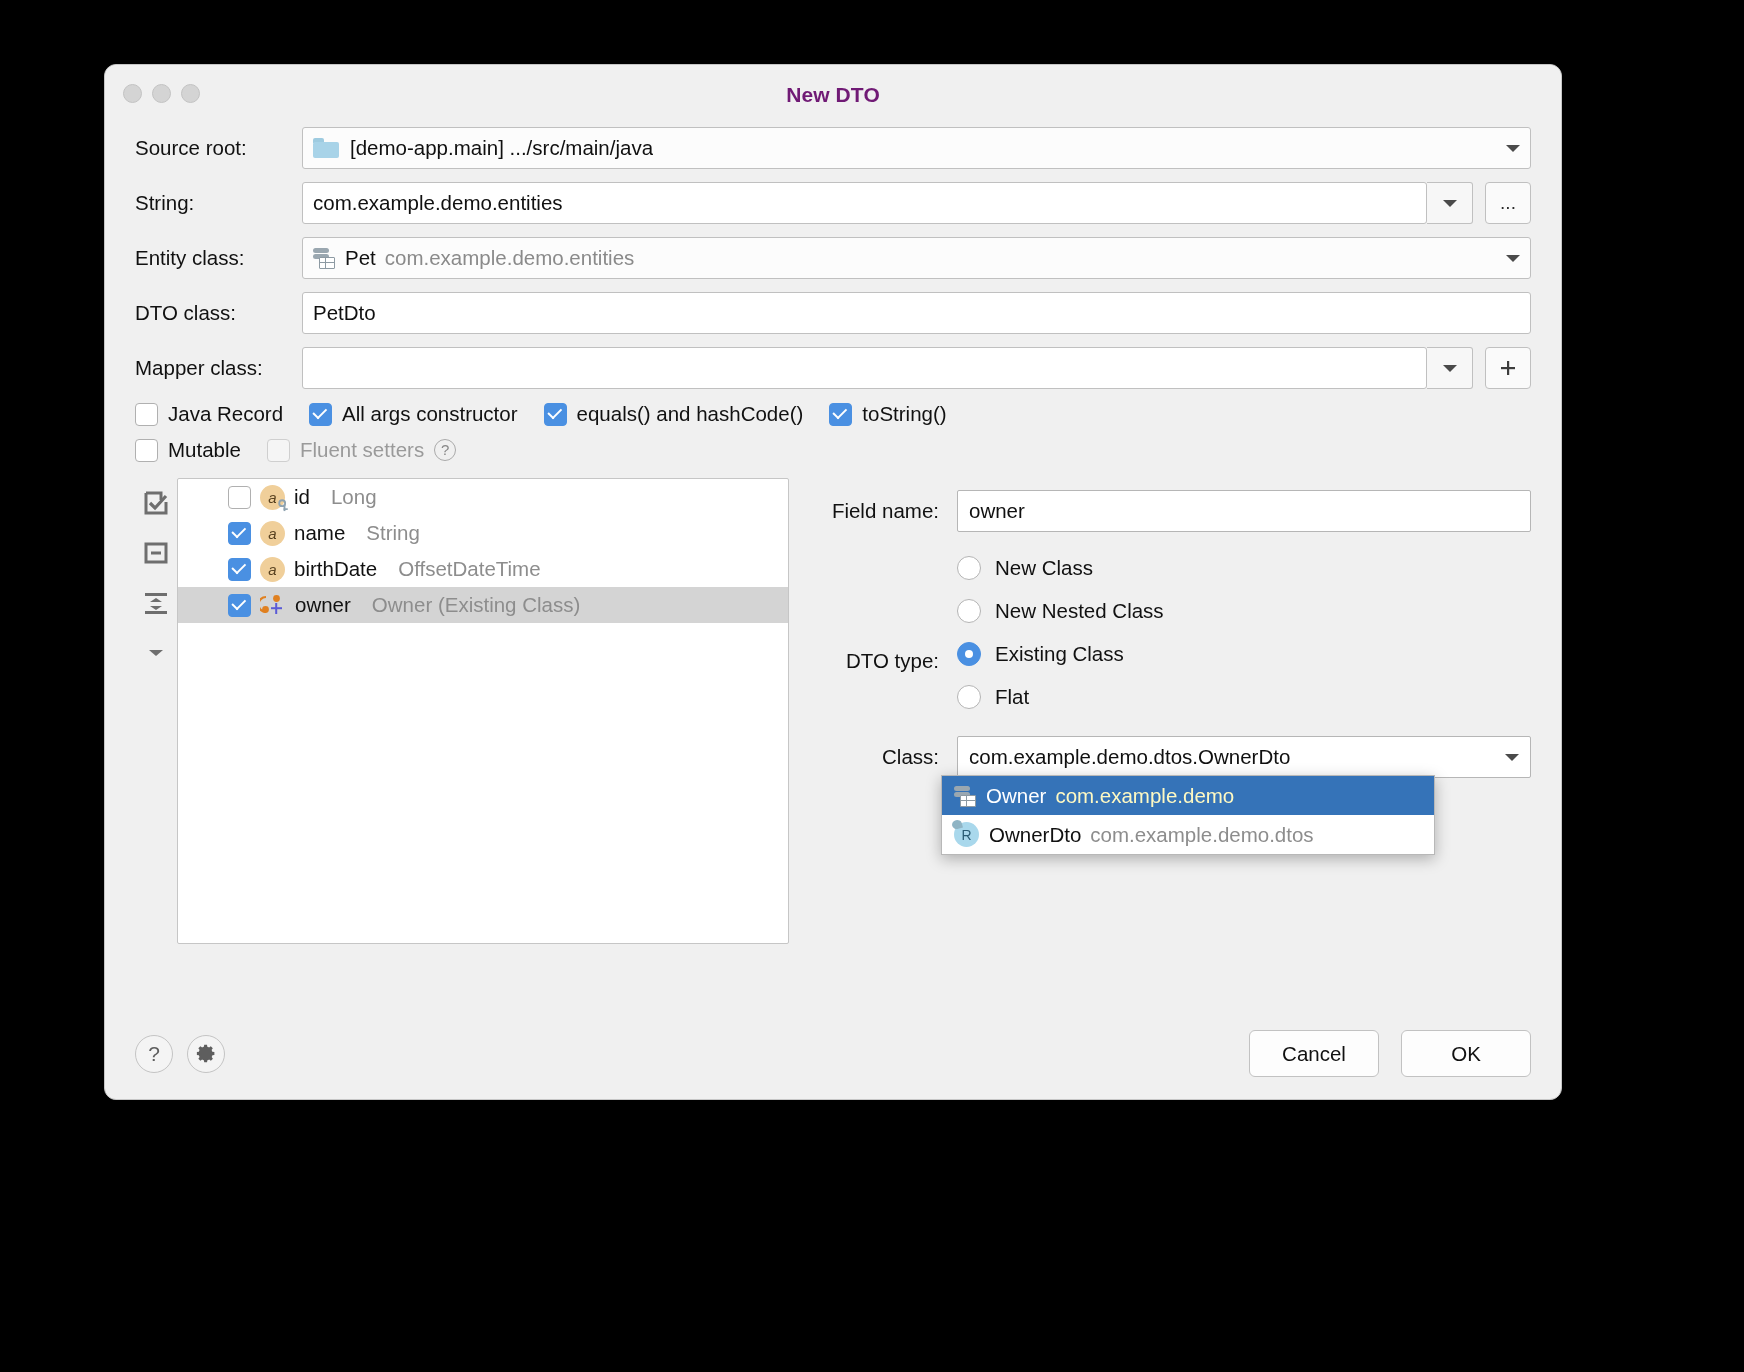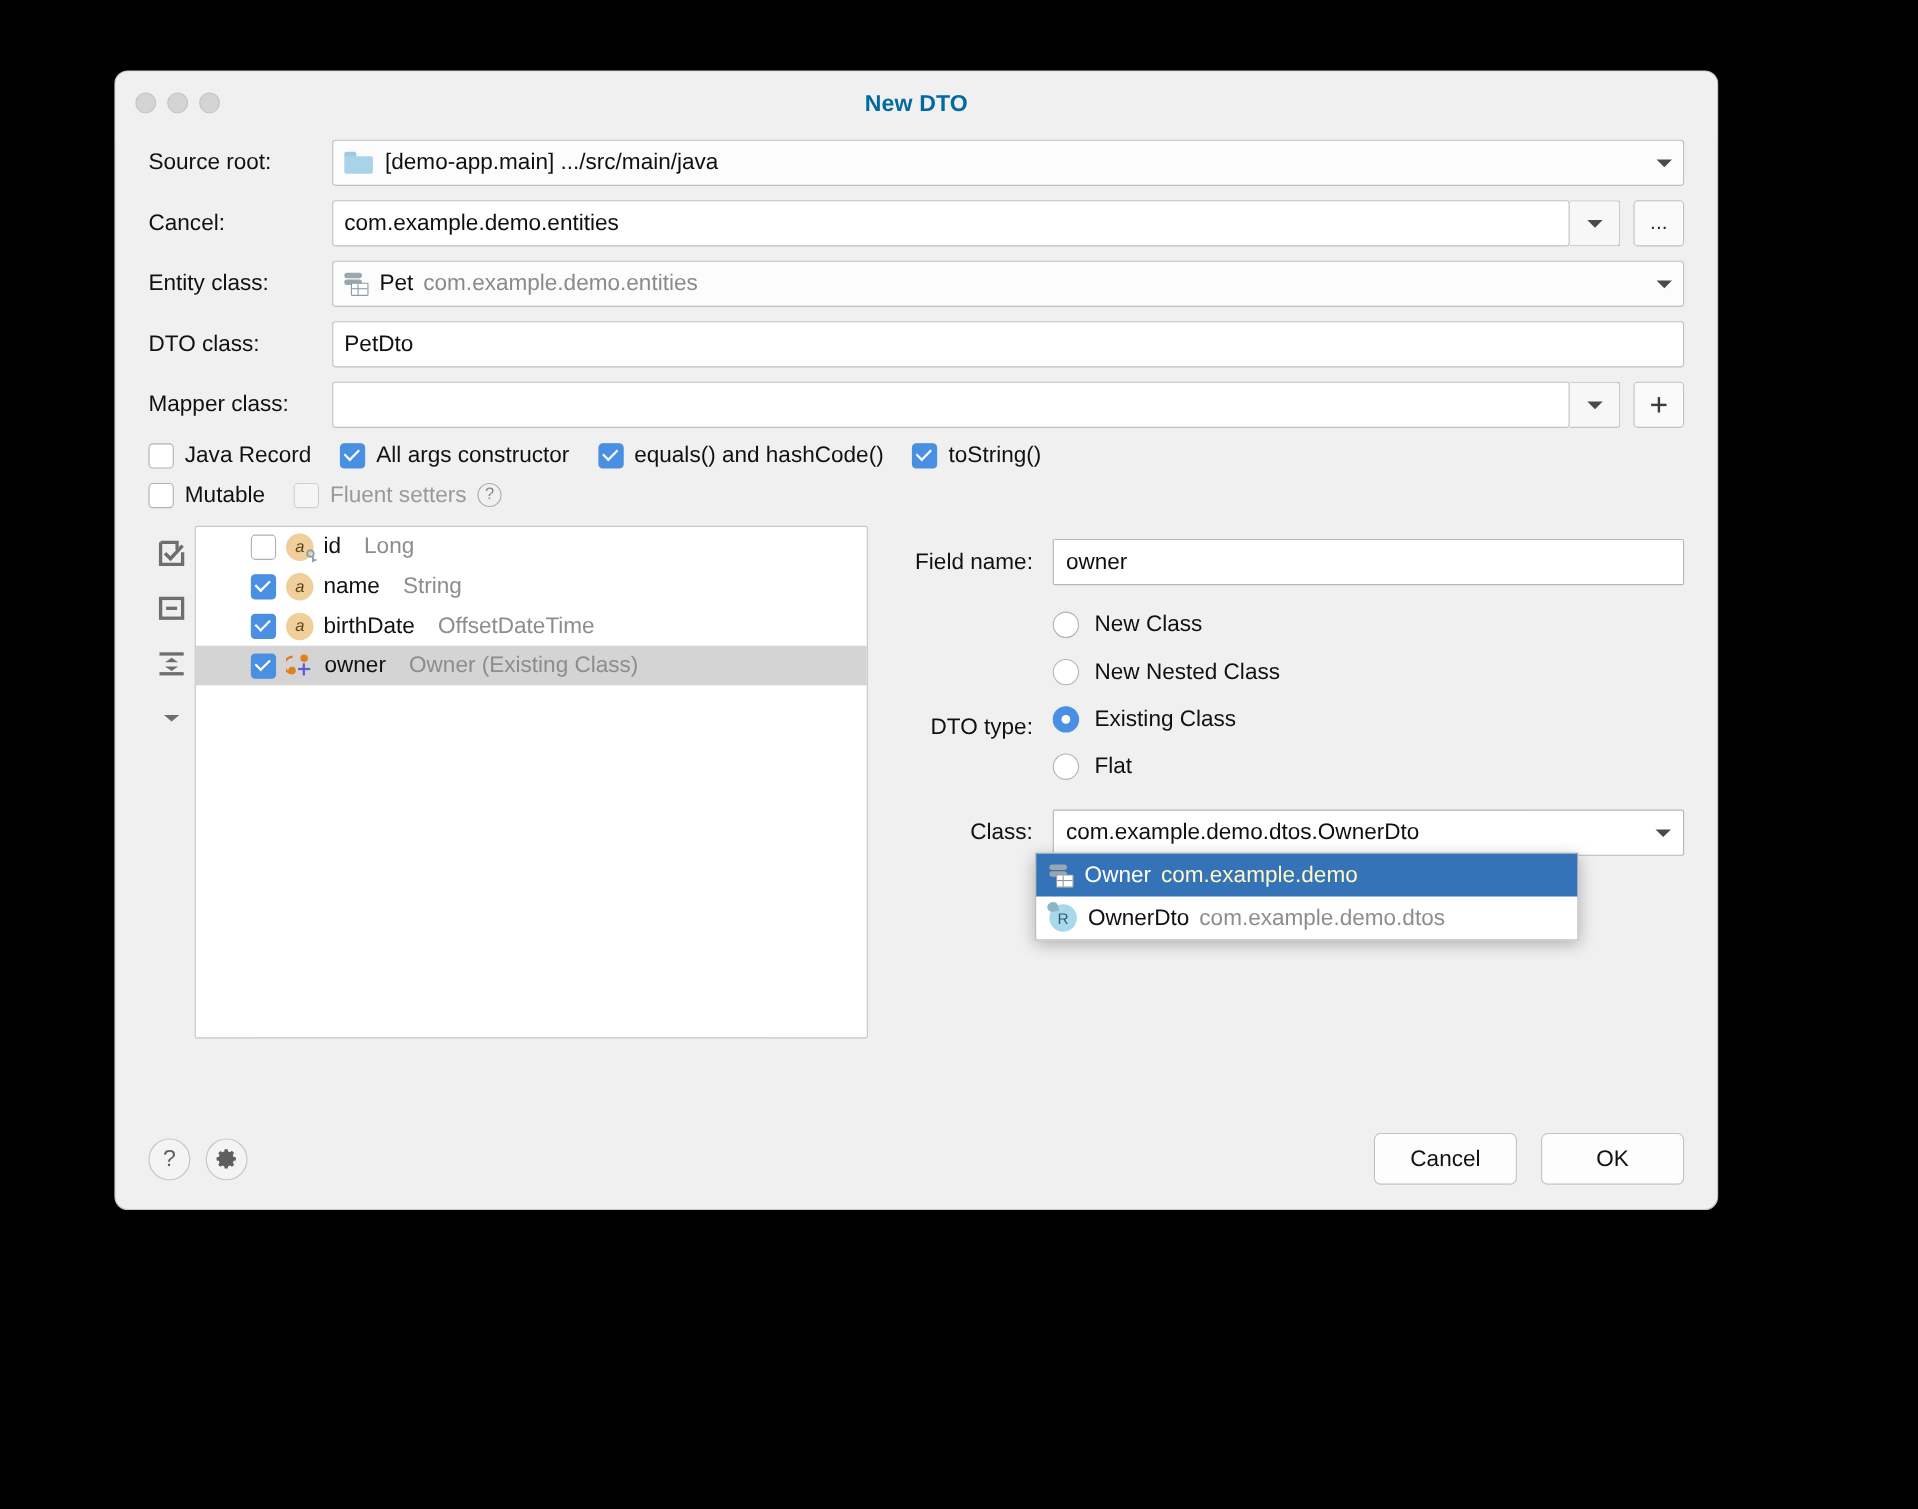--- a/index.html
+++ b/index.html
@@ -35,21 +35,21 @@
     display: flex; gap: 10px;
   }
   .traffic span {
     width: 19px; height: 19px; border-radius: 50%;
     background: #d4d4d4; border: 1px solid #c3c3c3;
     display: block;
   }
   .win-title {
     position: absolute; left: 0; right: 0; top: 18px;
     text-align: center;
-    font-size: 21px; font-weight: bold; color: #0369a1;
+    font-size: 21px; font-weight: bold; color: #701a75;
     letter-spacing: .1px;
   }
 
   
   .body { position: relative; padding: 0 30px; }
 
   .row {
     display: flex; align-items: center;
     margin-bottom: 13px;
     height: 42px;
@@ -326,21 +326,21 @@
         <span class="folder">
           <span class="tab"></span>
             <span class="bod"></span>
         </span>
         <span class="txt">[demo-app.main] .../src/main/java</span>
         <span class="caret"></span>
       </div>
     </div>
 
     <div class="row">
-      <div class="lbl">Cancel:</div>
+      <div class="lbl">String:</div>
       <div class="field">
         <span class="txt">com.example.demo.entities</span>
       </div>
       <div class="combo-btn">
         <span class="caret"></span>
       </div>
       <div class="sq-btn">...</div>
     </div>
 
     <div class="row">

